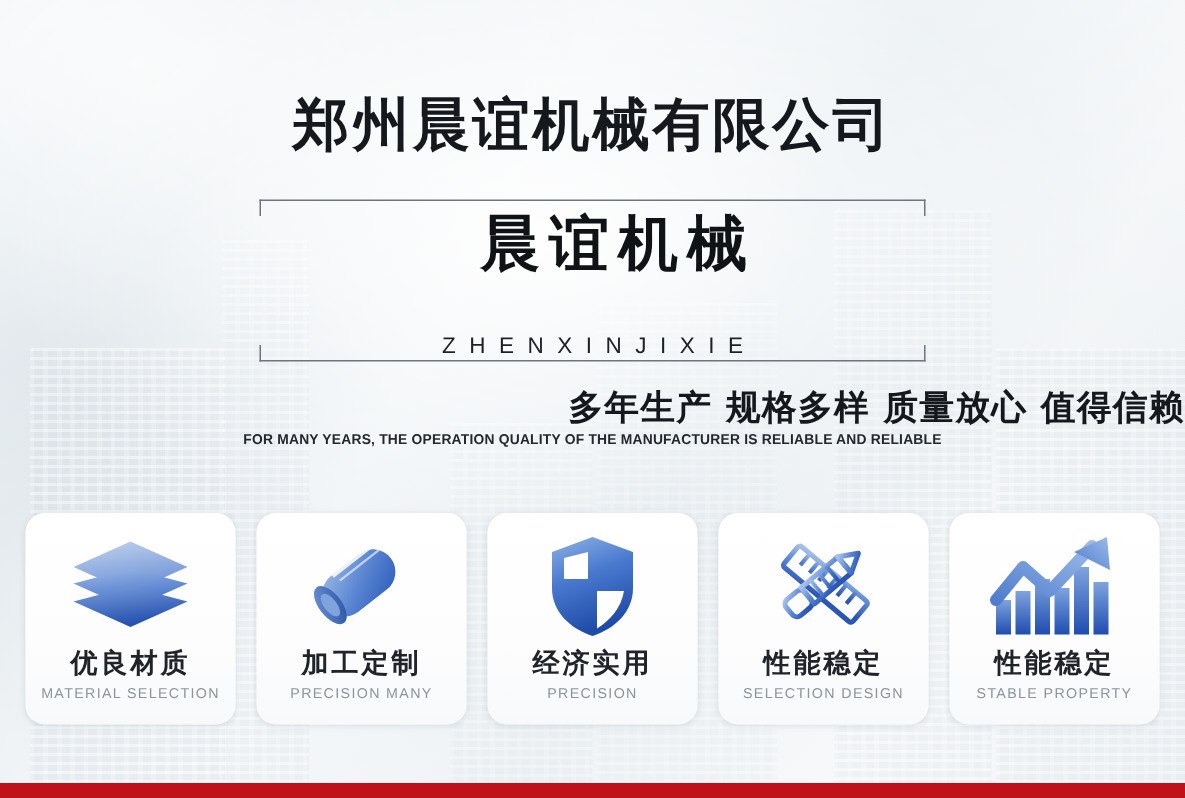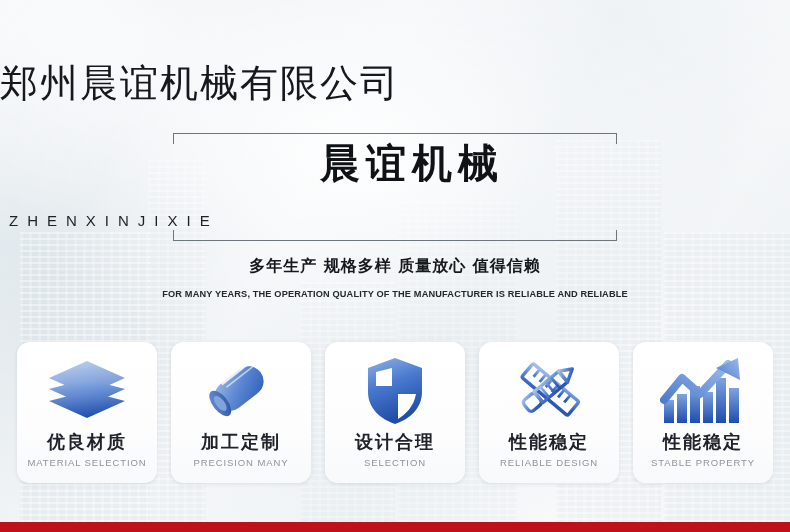--- a/index.html
+++ b/index.html
@@ -52,21 +52,22 @@
       radial-gradient(ellipse 520px 300px at 46% 30%, rgba(255,255,255,.92), rgba(255,255,255,0) 70%),
       radial-gradient(ellipse 420px 260px at 12% 8%,  rgba(255,255,255,.70), rgba(255,255,255,0) 72%),
       linear-gradient(180deg, rgba(255,255,255,.42) 0%, rgba(255,255,255,.10) 46%, rgba(255,255,255,.46) 100%);
   }
 
   
   .content{ position:relative; z-index:4; width:100%; height:100%; }
 
   .company-name{
     position:absolute; top:58px; left:0; width:100%;
-    font-size:38px; font-weight:400; color:#15181c;
+    text-align:center;
+    font-size:38px; font-weight:700; color:#15181c;
     letter-spacing:2px;
     font-family:"DejaVu Sans","Liberation Sans",sans-serif;
   }
 
   .brand-frame{
     position:absolute; top:133px; left:173px;
     width:444px; height:108px;
   }
   .brand-frame .edge{ position:absolute; background:#6d757d; }
   .brand-frame .e-top   { top:0;    left:0;  width:100%; height:1px; }
@@ -79,29 +80,30 @@
   .brand-name{
     position:absolute; top:142px; left:0; width:100%;
     text-align:center;
     font-size:40px; font-weight:700; color:#101316;
     letter-spacing:6px;
     font-family:"DejaVu Sans","Liberation Sans",sans-serif;
     line-height:1.08;
     margin-left:17px;
   }
   .brand-pinyin{
-    position:absolute; top:212px; left:0; width:100%;
+    position:absolute; top:222px; left:0; width:100%;
+    text-align:center;
     font-size:15px; font-weight:400; color:#1d2126;
     letter-spacing:9px; text-indent:9px;
   }
 
   .slogan{
     position:absolute; top:256px; left:0; width:100%;
-    text-align:center;
-    font-size:16px; font-weight:700; color:#15181c;
+    text-align:right;
+    font-size:23px; font-weight:700; color:#15181c;
     letter-spacing:1px;
     font-family:"DejaVu Sans","Liberation Sans",sans-serif;
   }
   .slogan-en{
     position:absolute; top:288px; left:0; width:100%;
     text-align:center;
     font-size:9.5px; font-weight:700; color:#23282d;
     letter-spacing:.15px;
     transform:scaleX(.97); transform-origin:center;
   }
@@ -240,22 +242,22 @@
                 <stop offset="0" stop-color="#8fb2e5"></stop>
                   <stop offset="0.45" stop-color="#4a7ad0"></stop>
                 <stop offset="1" stop-color="#1f4ca8"></stop>
               </linearGradient>
             </defs>
             <path d="M31 2 L58 12 L58 36 C58 52 46 63 31 68 C16 63 4 52 4 36 L4 12 Z" fill="url(#gShield)"></path>
             <path d="M12 16 L28 12 L28 30 L12 30 Z" fill="#ffffff"></path>
             <path d="M34 38 L52 38 C50 50 42 58 34 63 Z" fill="#ffffff"></path>
           </svg>
         </div>
-        <div class="card-title">设计合理</div>
-        <div class="card-sub">SELECTION</div>
+        <div class="card-title">经济实用</div>
+        <div class="card-sub">PRECISION</div>
       </div>
 
       <div class="card">
         <div class="card-icon">
           <svg width="76" height="72" viewBox="0 0 76 72" aria-hidden="true">
             <defs>
               <linearGradient id="gTool" x1="0" y1="0" x2="0.6" y2="1">
                 <stop offset="0" stop-color="#a6c0ea"></stop>
                   <stop offset="0.5" stop-color="#5b85d4"></stop>
                 <stop offset="1" stop-color="#2a56b4"></stop>
@@ -269,21 +271,21 @@
               <g transform="rotate(-40 38 36)">
                 <rect x="10" y="27" width="16" height="14" rx="4"></rect>
                 <path d="M26 27 L58 27 L58 41 L26 41 Z"></path>
                 <path d="M58 27 L70 34 L58 41 Z"></path>
                 <path d="M34 27 L34 41 M41 27 L41 41 M48 27 L48 41" stroke-width="2.6"></path>
               </g>
             </g>
           </svg>
         </div>
         <div class="card-title">性能稳定</div>
-        <div class="card-sub">RELIABLE DESIGN</div>
+        <div class="card-sub">SELECTION DESIGN</div>
       </div>
 
       <div class="card">
         <div class="card-icon">
           <svg width="86" height="70" viewBox="0 0 86 70" aria-hidden="true">
             <defs>
               <linearGradient id="gBar" x1="0" y1="0" x2="0" y2="1">
                 <stop offset="0" stop-color="#7fa4de"></stop>
                   <stop offset="1" stop-color="#1f4db0"></stop>
               </linearGradient>

